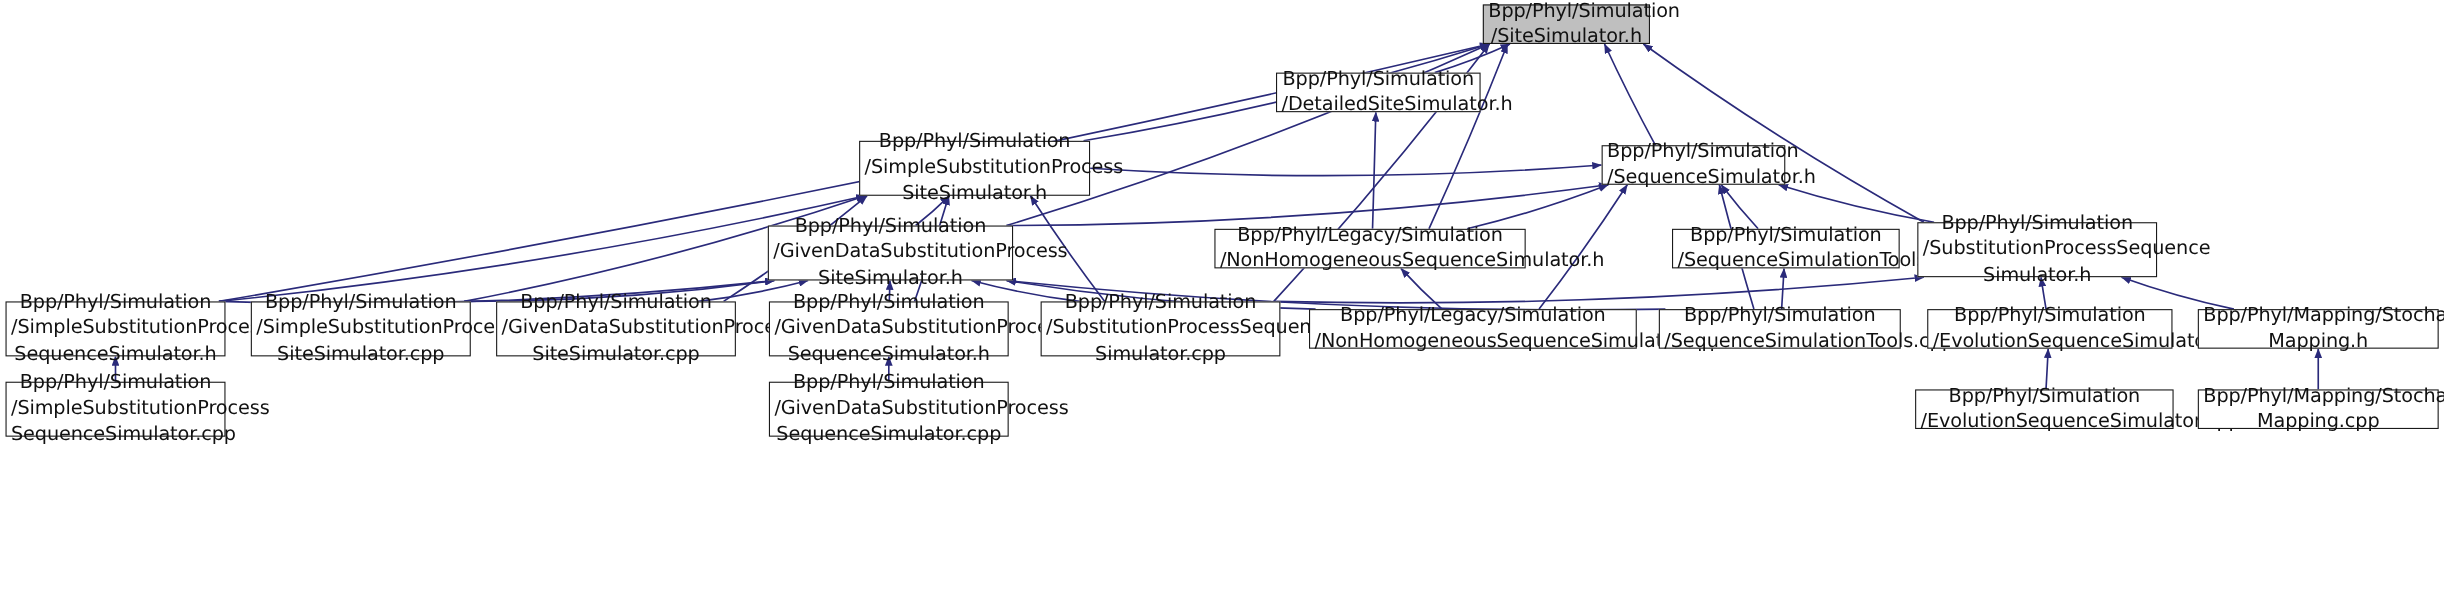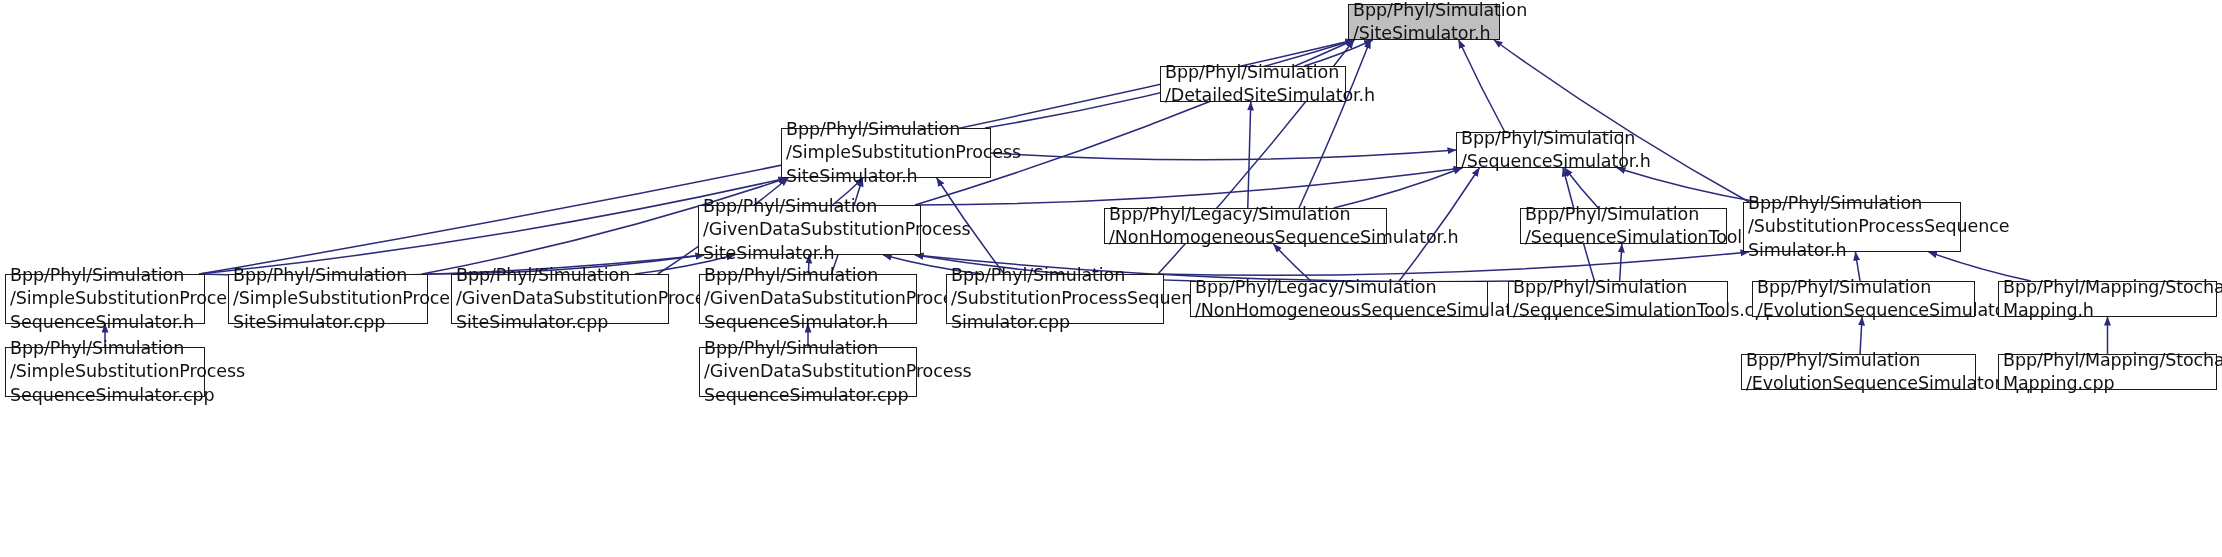--- a/index.html
+++ b/index.html
@@ -23,20 +23,21 @@
     pointer-events: none;
   }
   .node {
     position: absolute;
     box-sizing: border-box;
     border: 1.4px solid #1a1a1a;
     background: #ffffff;
     color: #111111;
     font-size: 17.5px;
     line-height: 1.33;
+    text-align: center;
     display: flex;
     align-items: center;
     justify-content: center;
     padding: 2px 4px;
     white-space: pre;
     letter-spacing: -0.1px;
   }
   .node.root {
     background: #bfbfbf;
     border-color: #1a1a1a;

